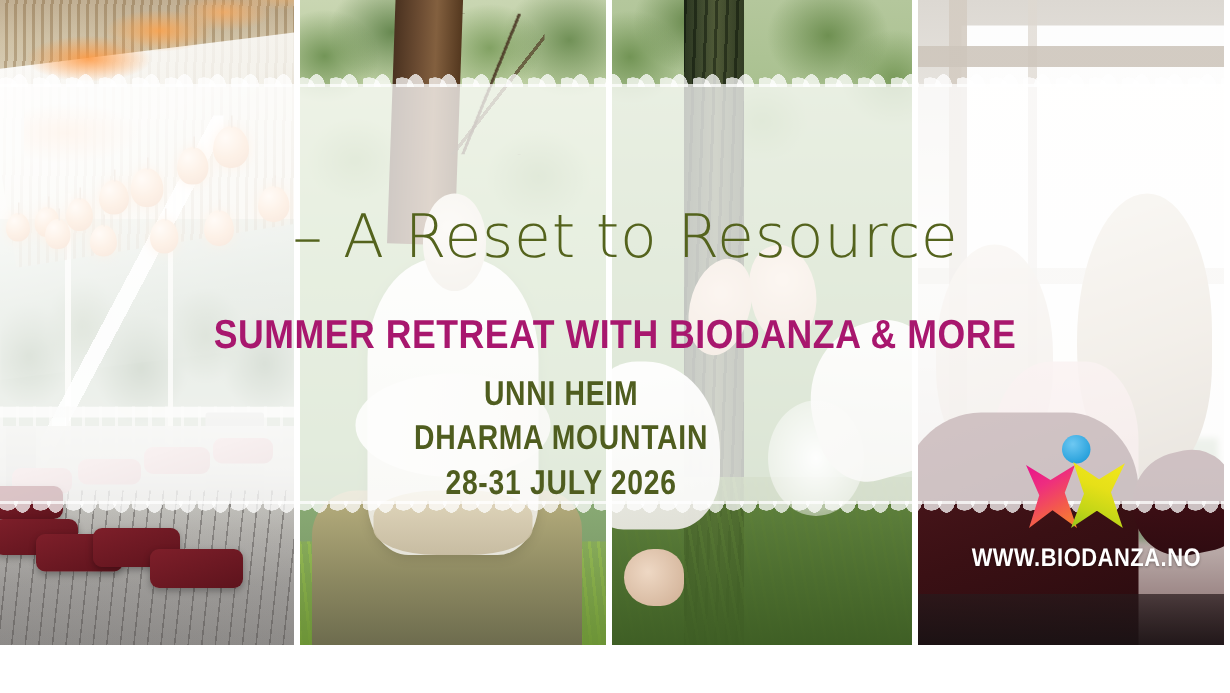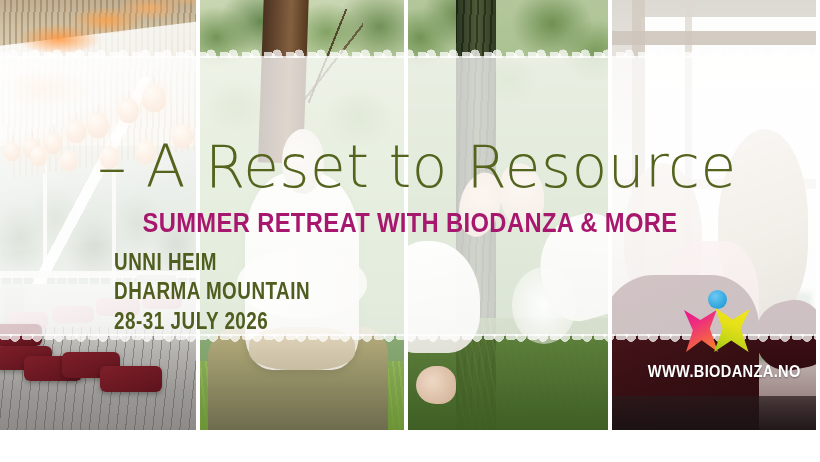--- a/index.html
+++ b/index.html
@@ -376,21 +376,21 @@
     left: 0; right: 0;
     text-align: center;
     color: #54631d;
     font-family: "DejaVu Sans", sans-serif;
     font-weight: 300;
     letter-spacing: 0.5px;
     line-height: 1;
     white-space: nowrap;
   }
   .title-line1 { top: 78px; font-size: 58px; }
-  .title-line2 { top: 138px; font-size: 58px; padding-left: 14px; }
+  .title-line2 { top: 138px; font-size: 40px; padding-left: 14px; }
 
   .subtitle {
     position: absolute;
     left: 0; right: 0;
     top: 210px;
     text-align: center;
     color: #a8176e;
     font-family: "Liberation Sans Narrow", "Liberation Sans", sans-serif;
     font-weight: bold;
     font-size: 27px;
@@ -398,21 +398,21 @@
     line-height: 1;
     transform: scaleX(0.88);
     white-space: nowrap;
   }
 
   .details {
     position: absolute;
     left: 0;
     top: 248px;
     width: 634px;
-    text-align: left;
+    text-align: center;
     color: #4f5d1f;
     font-family: "Liberation Sans Narrow", "Liberation Sans", sans-serif;
     font-weight: bold;
     font-size: 23px;
     letter-spacing: 0.6px;
     line-height: 1.28;
   }
   .details div { transform: scaleX(0.82); transform-origin: right center; }
 
   

